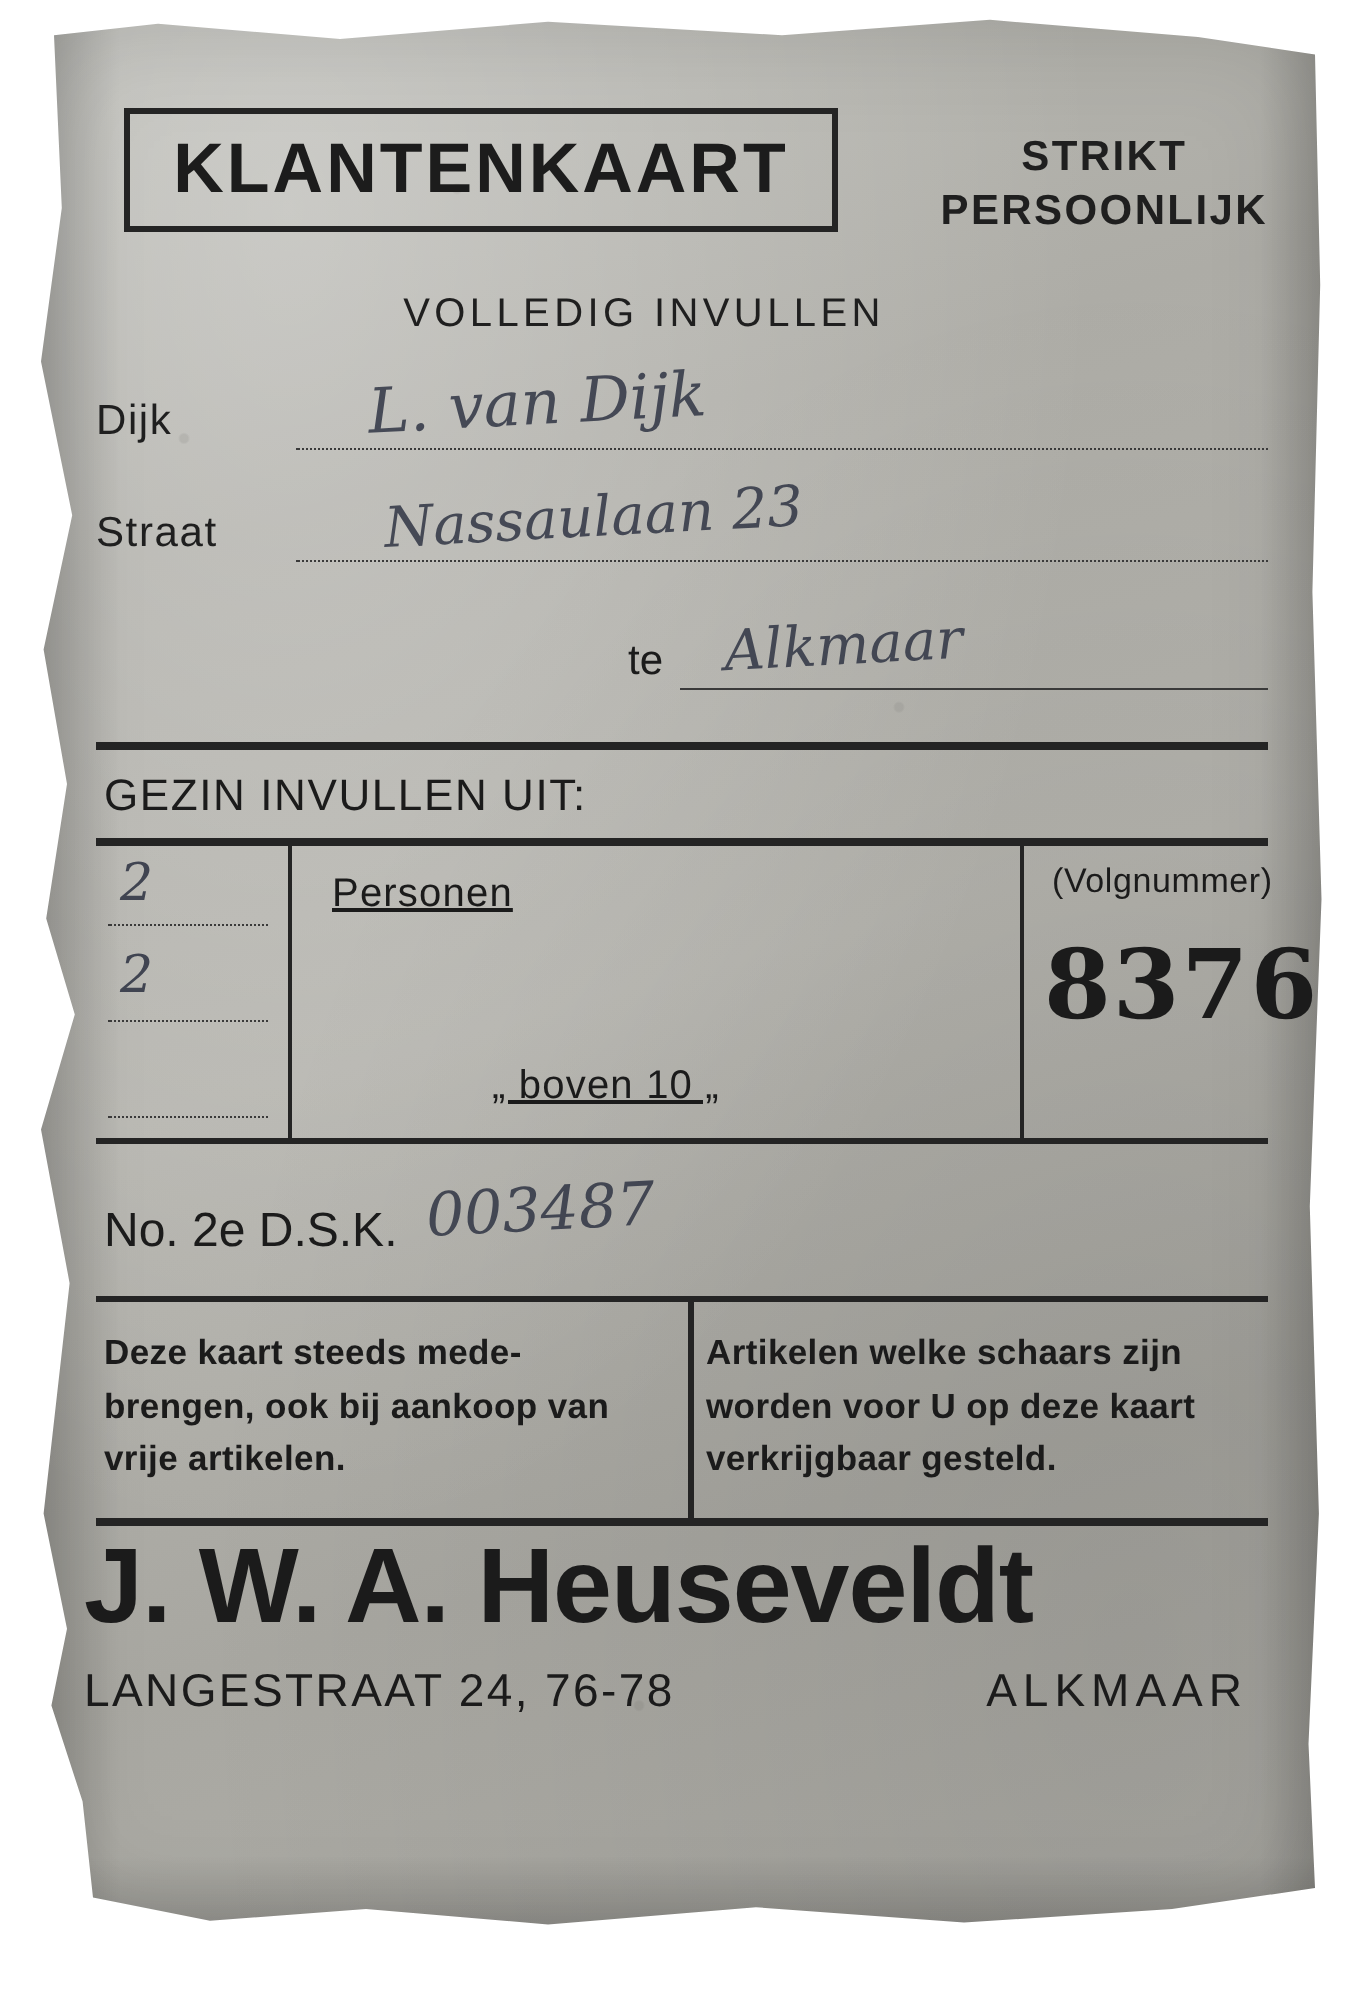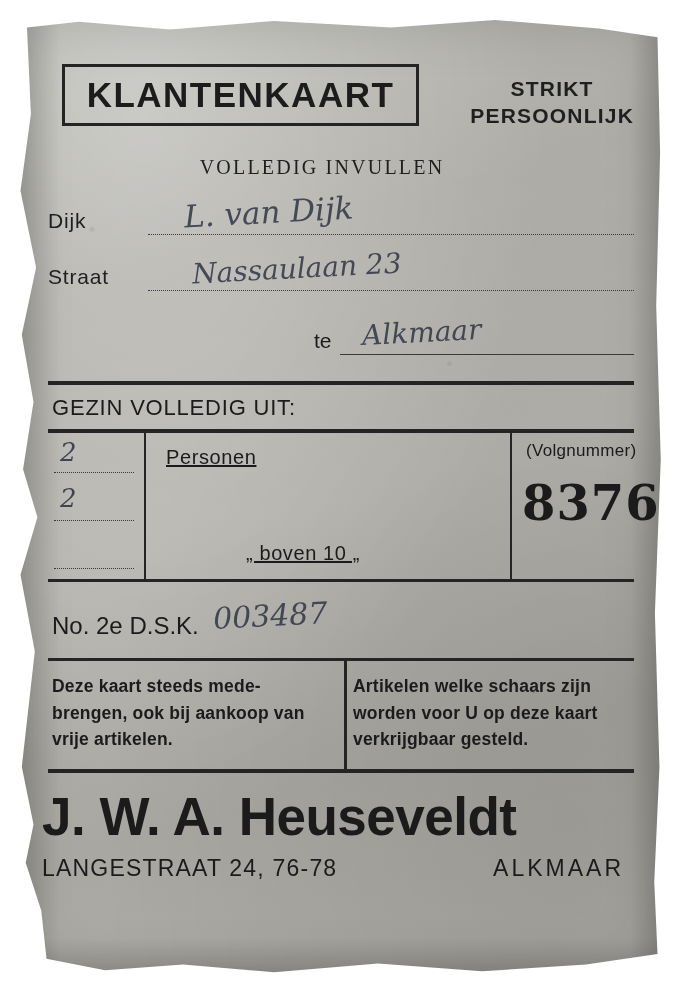--- a/index.html
+++ b/index.html
@@ -19,21 +19,21 @@
     position: relative;
     width: 682px;
     height: 1000px;
     background: #ffffff;
   }
 
   
   .paper {
     position: absolute;
     left: 14px;
-    top: 18px;
+    top: 8px;
     width: 650px;
     height: 960px;
     background:
       radial-gradient(ellipse at 20% 10%, rgba(255,255,255,0.30), rgba(255,255,255,0) 55%),
       radial-gradient(ellipse at 85% 85%, rgba(0,0,0,0.10), rgba(0,0,0,0) 60%),
       linear-gradient(165deg, #b9b9b3 0%, #adaca6 25%, #b4b3ad 50%, #a8a7a1 75%, #b0afa9 100%);
     color: #1b1b1b;
     box-shadow: inset 0 0 60px rgba(0,0,0,0.18);
   }
 
@@ -111,21 +111,20 @@
     font-weight: bold;
   }
 
   .volledig {
     text-align: center;
     font-size: 20px;
     letter-spacing: 2.2px;
     margin-top: 22px;
     margin-left: -38px;
     color: #1f1f1f;
-    font-family: Liberation Serif, serif;
   }
 
   
   .field-line {
     position: relative;
     display: flex;
     align-items: flex-end;
     margin-top: 22px;
     height: 34px;
   }
@@ -294,21 +293,21 @@
     bottom: 0;
     border-left: 3px solid #242424;
   }
   .rule-thick3 { border-top: 4px solid #242424; }
 
   
   .shop {
     font-size: 53px;
     font-weight: bold;
     letter-spacing: -0.5px;
-    padding-top: 13px;
+    padding-top: 0;
     white-space: nowrap;
     margin-left: -6px;
   }
   .addr-row {
     display: flex;
     justify-content: space-between;
     align-items: baseline;
     font-size: 23px;
     letter-spacing: 1.2px;
     padding-top: 8px;
@@ -371,21 +370,21 @@
       </div>
 
       <div class="te-row">
         <span class="te-label">te</span>
         <span class="dots solid">
           <span class="hand" style="left:22px; top:-12px; font-size:28px;">Alkmaar</span>
         </span>
       </div>
 
       <div class="rule-thick"></div>
-      <div class="gezin-head">GEZIN VOLLEDIG UIT:</div>
+      <div class="gezin-head">GEZIN INVULLEN UIT:</div>
       <div class="rule-thick2"></div>
 
       <div class="table-wrap">
         <div class="col-div-1"></div>
         <div class="col-div-2"></div>
 
         <div class="t-row">
           <span class="t-dots"></span>
           <span class="t-label">Personen</span>
         </div>

